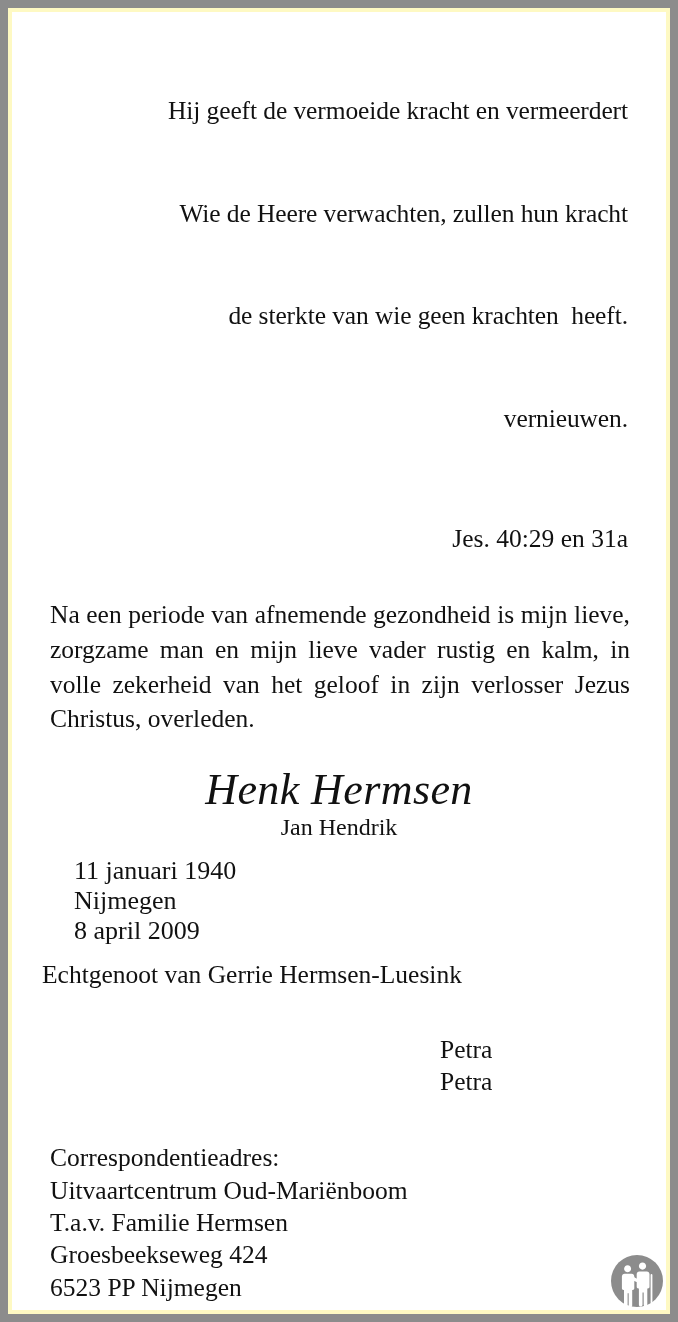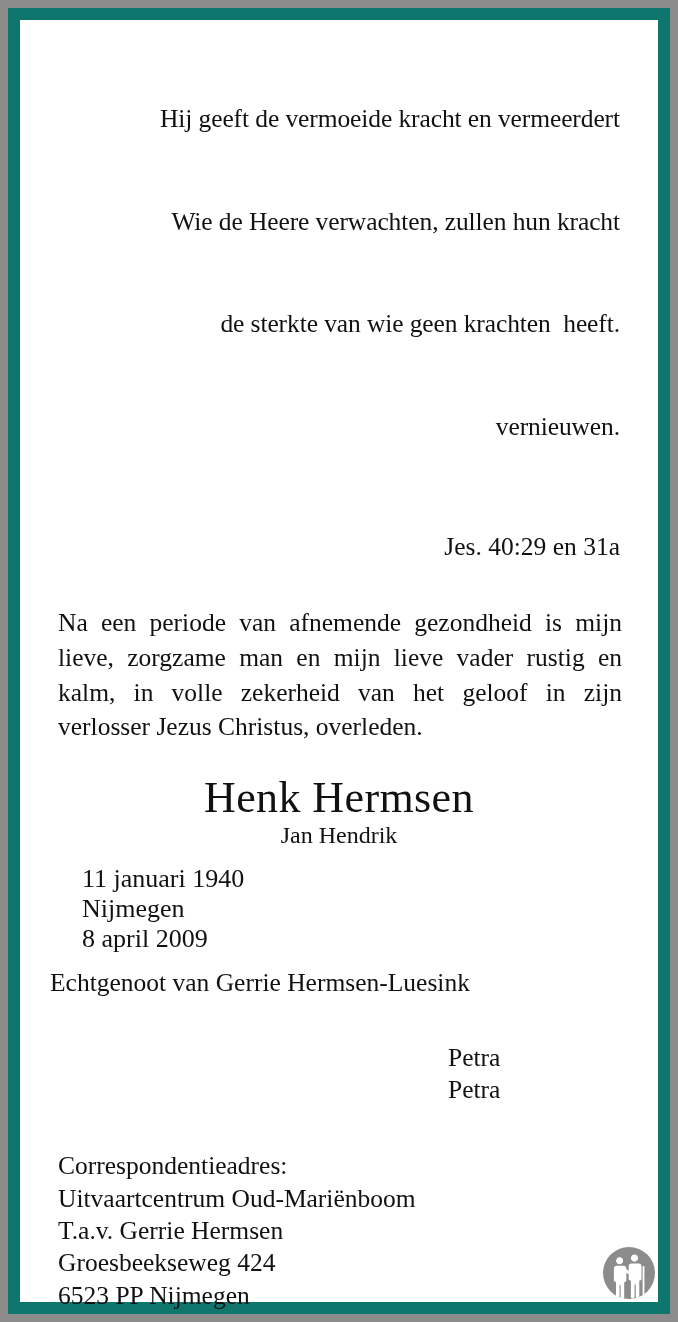--- a/index.html
+++ b/index.html
@@ -13,22 +13,22 @@
     overflow: hidden;
     font-family: "Liberation Serif", "DejaVu Serif", serif;
     color: #111111;
   }
 
   .notice-frame {
     box-sizing: border-box;
     width: 678px;
     height: 1322px;
     border: 8px solid #8c8c8c;
-    background: #0f766e;
-    padding: 12px;
+    background: #fef9c3;
+    padding: 4px;
   }
 
   .notice-inner {
     box-sizing: border-box;
     width: 100%;
     height: 100%;
     background: #ffffff;
     position: relative;
     padding: 14px 30px 0 30px;
   }
@@ -67,20 +67,21 @@
   .name-block {
     margin-top: 30px;
     text-align: center;
   }
   .deceased-name {
     font-size: 44px;
     line-height: 1.05;
     font-weight: normal;
     letter-spacing: 0.4px;
     margin: 0;
+    font-style: italic;
   }
   .given-names {
     font-size: 24px;
     line-height: 1.2;
     margin-top: 0;
   }
 
   .dates-row {
     display: flex;
     justify-content: space-between;
@@ -166,21 +167,21 @@
     <div class="spouse-line">Echtgenoot van Gerrie Hermsen-Luesink</div>
 
     <div class="survivors">
       <span class="s-name">Petra</span>
       <span class="s-name">Petra</span>
     </div>
 
     <div class="address">
       <span class="a-line">Correspondentieadres:</span>
       <span class="a-line">Uitvaartcentrum Oud-Mariënboom</span>
-      <span class="a-line">T.a.v. Gerrie Hermsen</span>
+      <span class="a-line">T.a.v. Familie Hermsen</span>
       <span class="a-line">Groesbeekseweg 424</span>
       <span class="a-line">6523 PP Nijmegen</span>
     </div>
 
     <p class="service">De uitvaartdienst wordt gehouden op zaterdag 12 april om 10.30 uur in de kapel van verpleeghuis Joachim en Anna, Groesbeekseweg 327 te Nijmegen. Aansluitend vindt de begrafenisplechtigheid plaats op de begraafplaats Rustoord, Postweg 60, Nijmegen.</p>
 
     <div class="logo-wrap">
       <svg viewBox="0 0 62 62" width="62" height="62" aria-hidden="true">
         <circle cx="33" cy="33" r="26" fill="#8c8c8c"></circle>
 

